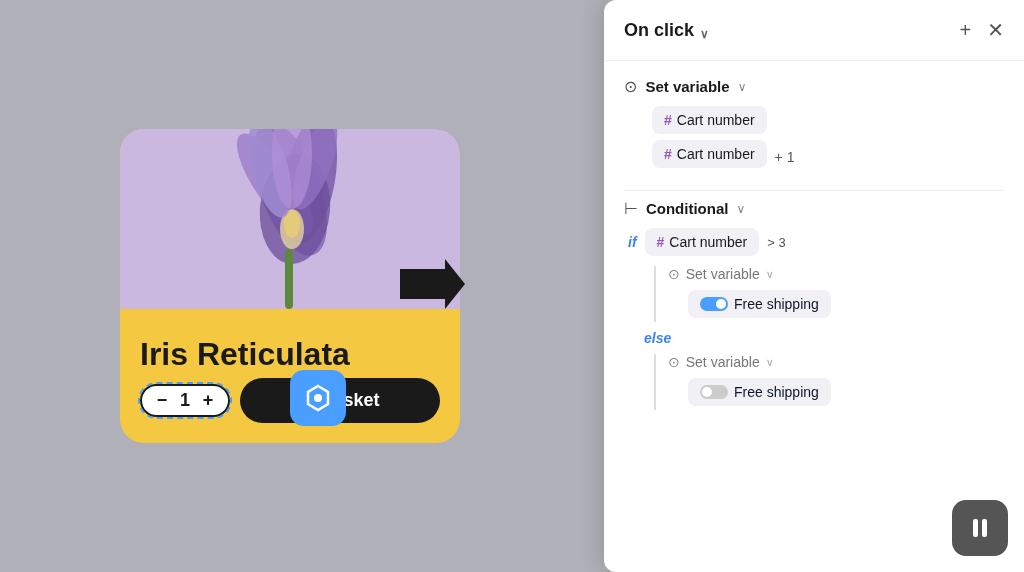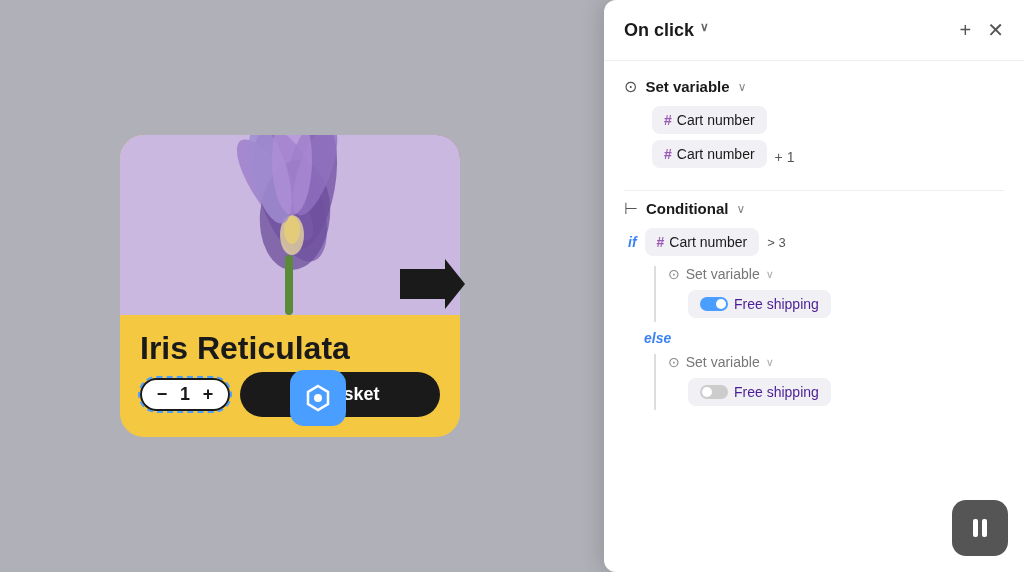--- a/index.html
+++ b/index.html
@@ -39,21 +39,21 @@
       position: relative;
       overflow: hidden;
     }
 
     .flower-svg {
       width: 100%;
       height: 100%;
     }
 
     .product-info {
-      padding: 16px 20px 20px;
+      padding: 28px 20px 20px;
     }
 
     .product-title {
       font-size: 32px;
       font-weight: 900;
       color: #1a1a1a;
       line-height: 1.1;
       margin-bottom: 6px;
     }
 
@@ -161,21 +161,21 @@
     .panel-header {
       display: flex;
       align-items: center;
       justify-content: space-between;
       padding: 18px 20px;
       border-bottom: 1px solid #eee;
     }
 
     .panel-title {
       display: flex;
-      align-items: flex-start;
+      align-items: flex-end;
       gap: 6px;
       font-size: 18px;
       font-weight: 600;
       color: #1a1a1a;
     }
 
     .chevron-down {
       font-size: 12px;
       color: #666;
     }
@@ -321,21 +321,21 @@
     
     .chip-toggle {
       display: inline-flex;
       align-items: center;
       gap: 6px;
       background: #f0f0f5;
       border-radius: 8px;
       padding: 6px 12px;
       font-size: 14px;
       font-weight: 500;
-      color: #4c1d95;
+      color: #0f172a;
       margin-bottom: 4px;
     }
 
     .toggle-on {
       width: 28px;
       height: 14px;
       background: #4a9eff;
       border-radius: 7px;
       position: relative;
     }

